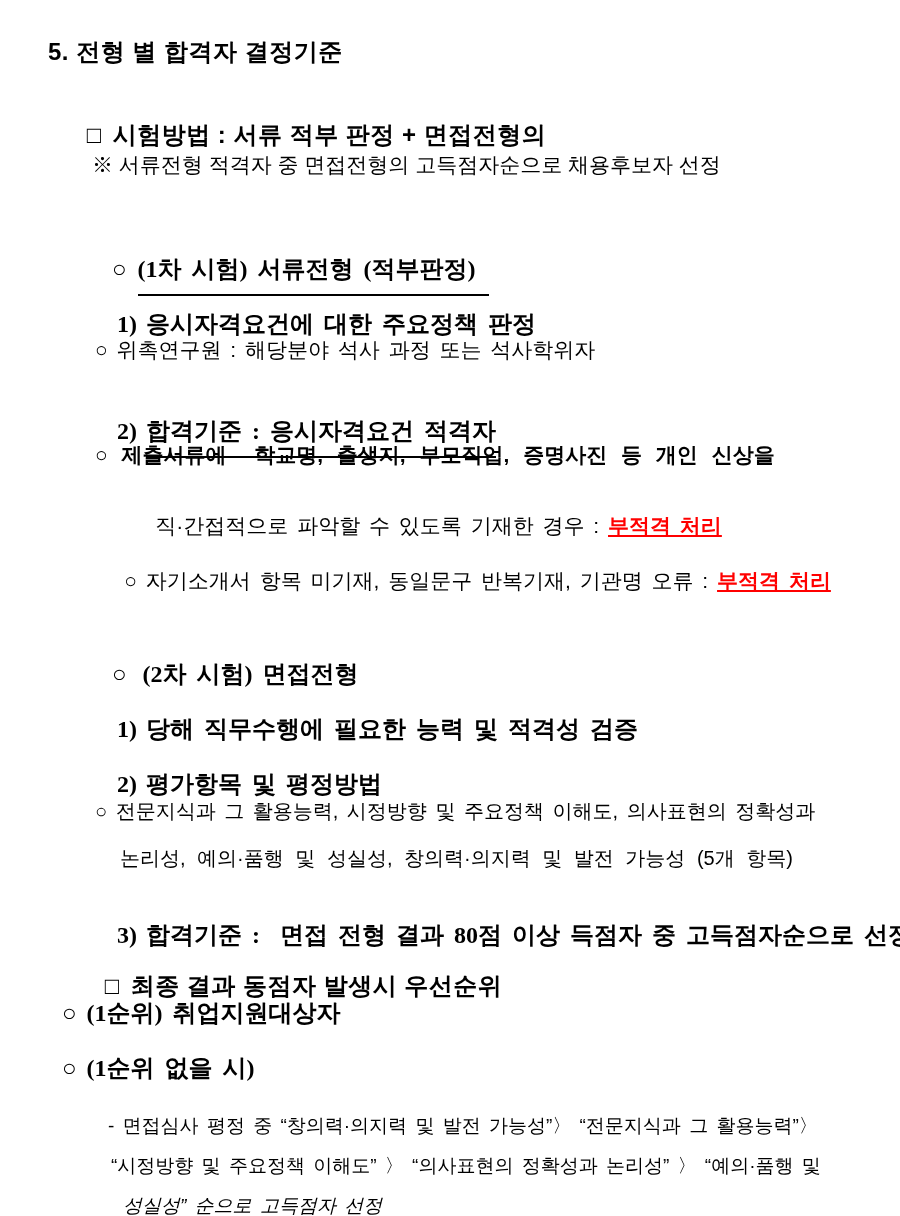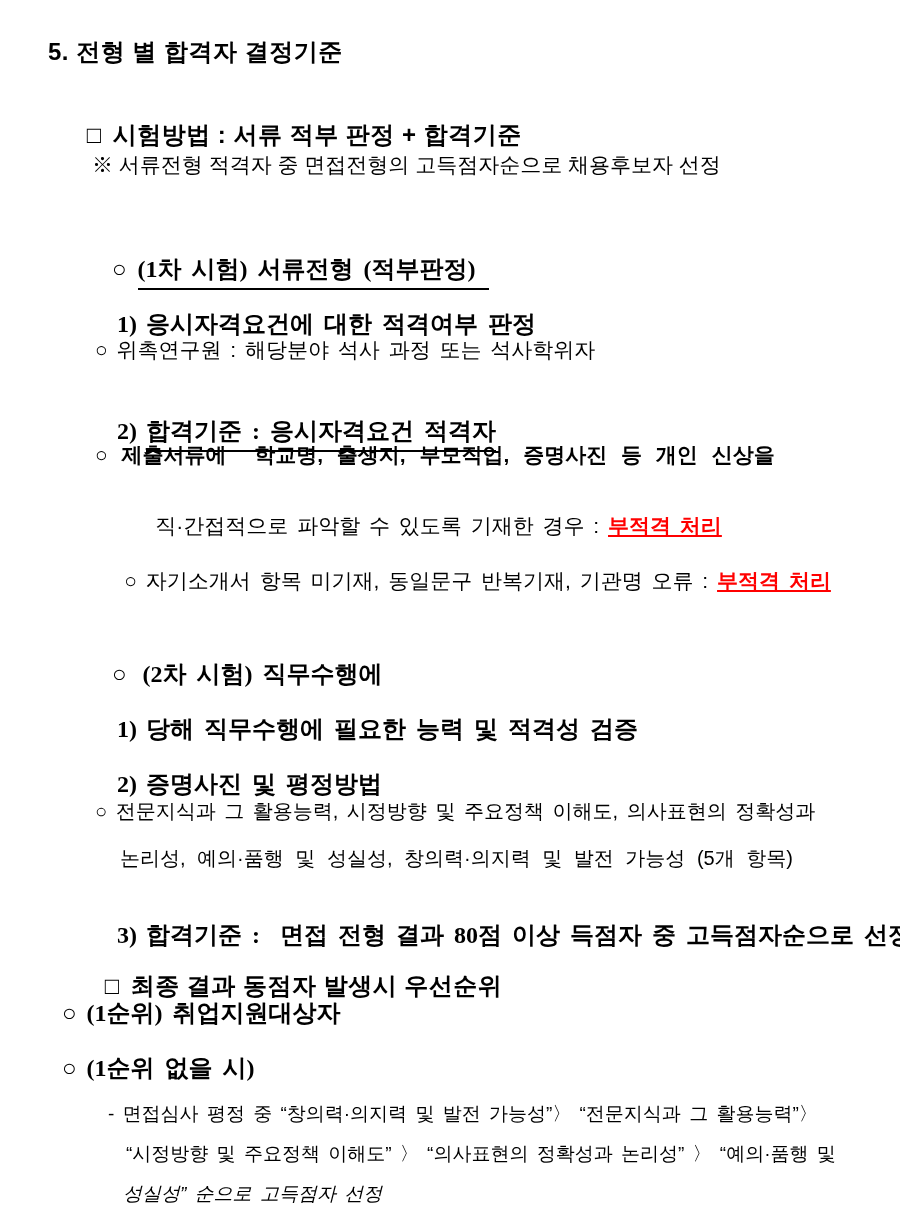--- a/index.html
+++ b/index.html
@@ -16,103 +16,103 @@
     position: absolute;
     white-space: pre;
     line-height: 1.15;
     color: #000000;
   }
   
   .sans-b  { font-family: "Liberation Sans", sans-serif; font-weight: bold; font-size: 24px; letter-spacing: 0.5px; }
   
   .sans    { font-family: "Liberation Sans", sans-serif; font-weight: normal; font-size: 21px; }
   .sans-md { font-family: "Liberation Sans", sans-serif; font-weight: normal; font-size: 20px; }
-  .sans-sm { font-family: "Liberation Sans", sans-serif; font-weight: normal; font-size: 19px; }
+  .sans-sm { font-family: "Liberation Sans", sans-serif; font-weight: normal; font-size: 19px; margin-top: 12px; }
   
   .serif-b { font-family: "Liberation Serif", serif; font-weight: bold; font-size: 24px; }
   .ws1 { word-spacing: 4px; }
   .ws2 { word-spacing: 8px; font-weight: bold; }
   .ws3 { word-spacing: 3px; }
   .bullet { margin-right: 11px; }
   .bullet-wide { margin-right: 16px; }
   .num { margin-right: 9px; }
   .u-black {
     border-bottom: 2px solid #000000;
-    padding-bottom: 6px;
+    padding-bottom: 12px;
   }
   .u-tail { padding-right: 14px; }
   .result-red {
     font-weight: bold;
     text-decoration: underline;
   }
 </style>
 </head>
 <body>
 
 <div class="page">
 
   <div class="line sans-b" style="left:48px; top:38px;">5. 전형 별 합격자 결정기준</div>
 
   <div class="line sans-b" style="left:58px; top:93px;">
-    <span class="bullet">□</span><span>시험방법 : 서류 적부 판정 + 합격기준</span>
+    <span class="bullet">□</span><span>시험방법 : 서류 적부 판정 + 면접전형의</span>
   </div>
 
   <div class="line sans" style="left:92px; top:153px;">※ 서류전형 적격자 중 면접전형의 고득점자순으로 채용후보자 선정</div>
 
   <div class="line serif-b ws1" style="left:72px; top:228px;">
     <span class="bullet">○</span><span class="u-black u-tail">(1차 시험) 서류전형 (적부판정)</span>
   </div>
 
   <div class="line serif-b ws1" style="left:77px; top:283px;">
-    <span class="num">1)</span><span>응시자격요건에 대한 적격여부 판정</span>
+    <span class="num">1)</span><span>응시자격요건에 대한 주요정책 판정</span>
   </div>
 
   <div class="line sans ws3" style="left:95px; top:338px;">○ 위촉연구원 : 해당분야 석사 과정 또는 석사학위자</div>
 
   <div class="line serif-b ws1" style="left:77px; top:390px;">
     <span class="num">2)</span><span class="u-black">합격기준 : 응시자격요건 적격자</span>
   </div>
 
   <div class="line sans ws2" style="left:95px; top:443px;">○ 제출서류에  학교명, 출생지, 부모직업, 증명사진 등 개인 신상을</div>
 
   <div class="line sans ws3" style="left:120px; top:490px;">
     <span>직·간접적으로 파악할 수 있도록 기재한 경우 : </span><span class="result-red" style="color:#ff0000;">부적격 처리</span>
   </div>
 
   <div class="line sans ws3" style="left:89px; top:545px;">
     <span>○ 자기소개서 항목 미기재, 동일문구 반복기재, 기관명 오류 : </span><span class="result-red" style="color:#ff0000;">부적격 처리</span>
   </div>
 
   <div class="line serif-b ws1" style="left:72px; top:633px;">
-    <span class="bullet-wide">○</span><span>(2차 시험) 직무수행에</span>
+    <span class="bullet-wide">○</span><span>(2차 시험) 면접전형</span>
   </div>
 
   <div class="line serif-b ws1" style="left:77px; top:688px;">
     <span class="num">1)</span><span>당해 직무수행에 필요한 능력 및 적격성 검증</span>
   </div>
 
   <div class="line serif-b ws1" style="left:77px; top:743px;">
-    <span class="num">2)</span><span>증명사진 및 평정방법</span>
+    <span class="num">2)</span><span>평가항목 및 평정방법</span>
   </div>
 
   <div class="line sans-md ws3" style="left:95px; top:800px;">○ 전문지식과 그 활용능력, 시정방향 및 주요정책 이해도, 의사표현의 정확성과</div>
 
   <div class="line sans-md" style="left:120px; top:847px; word-spacing:6px;">논리성, 예의·품행 및 성실성, 창의력·의지력 및 발전 가능성 (5개 항목)</div>
 
   <div class="line serif-b ws1" style="left:77px; top:894px;">
     <span class="num">3)</span><span>합격기준 :  면접 전형 결과 80점 이상 득점자 중 고득점자순으로 선정</span>
   </div>
 
   <div class="line sans-b" style="left:76px; top:944px;">
     <span class="bullet">□</span><span>최종 결과 동점자 발생시 우선순위</span>
   </div>
 
   <div class="line serif-b ws1" style="left:62px; top:1000px;">○ (1순위) 취업지원대상자</div>
 
   <div class="line serif-b ws1" style="left:62px; top:1055px;">○ (1순위 없을 시)</div>
 
   <div class="line sans-sm ws3" style="left:108px; top:1103px;">- 면접심사 평정 중 “창의력·의지력 및 발전 가능성”〉 “전문지식과 그 활용능력”〉</div>
 
-  <div class="line sans-sm ws3" style="left:126px; top:1143px;">“시정방향 및 주요정책 이해도” 〉 “의사표현의 정확성과 논리성” 〉 “예의·품행 및</div>
+  <div class="line sans-sm ws3" style="left:111px; top:1143px;">“시정방향 및 주요정책 이해도” 〉 “의사표현의 정확성과 논리성” 〉 “예의·품행 및</div>
 
   <div class="line sans-sm ws3" style="left:123px; top:1183px;font-style:italic;">성실성” 순으로 고득점자 선정</div>
 
 </div>
 
 </body></html>

